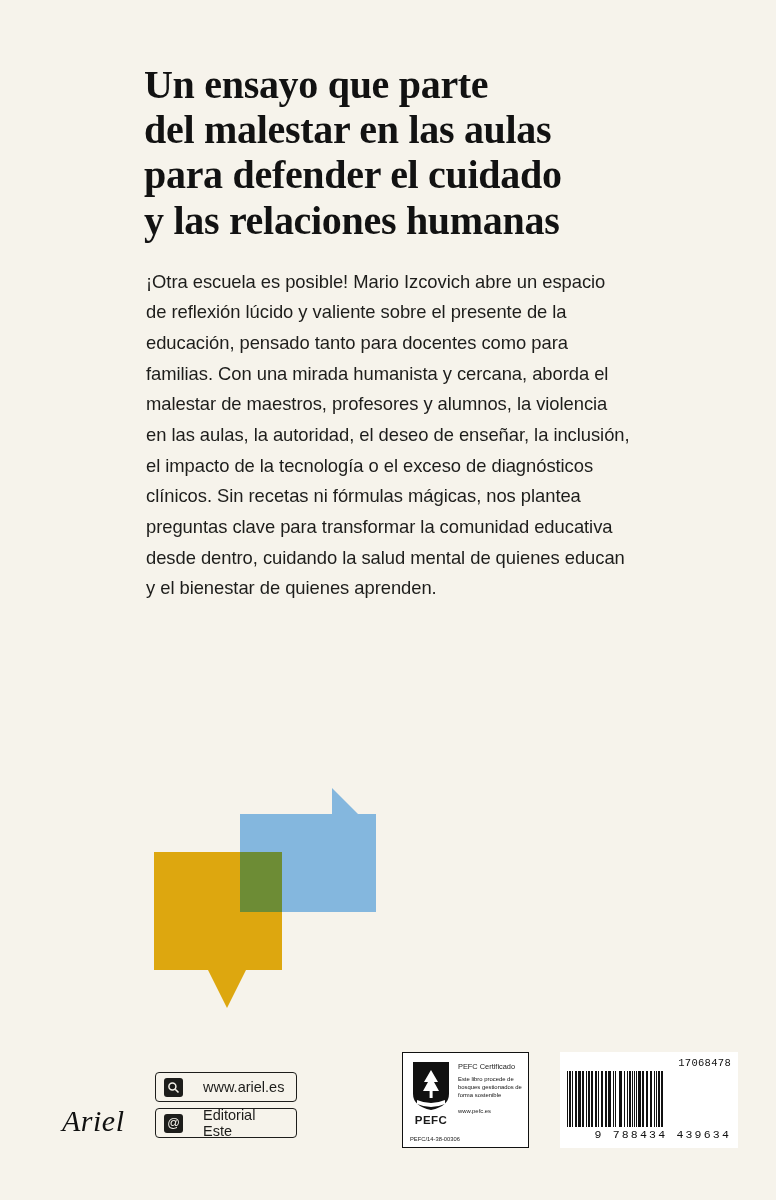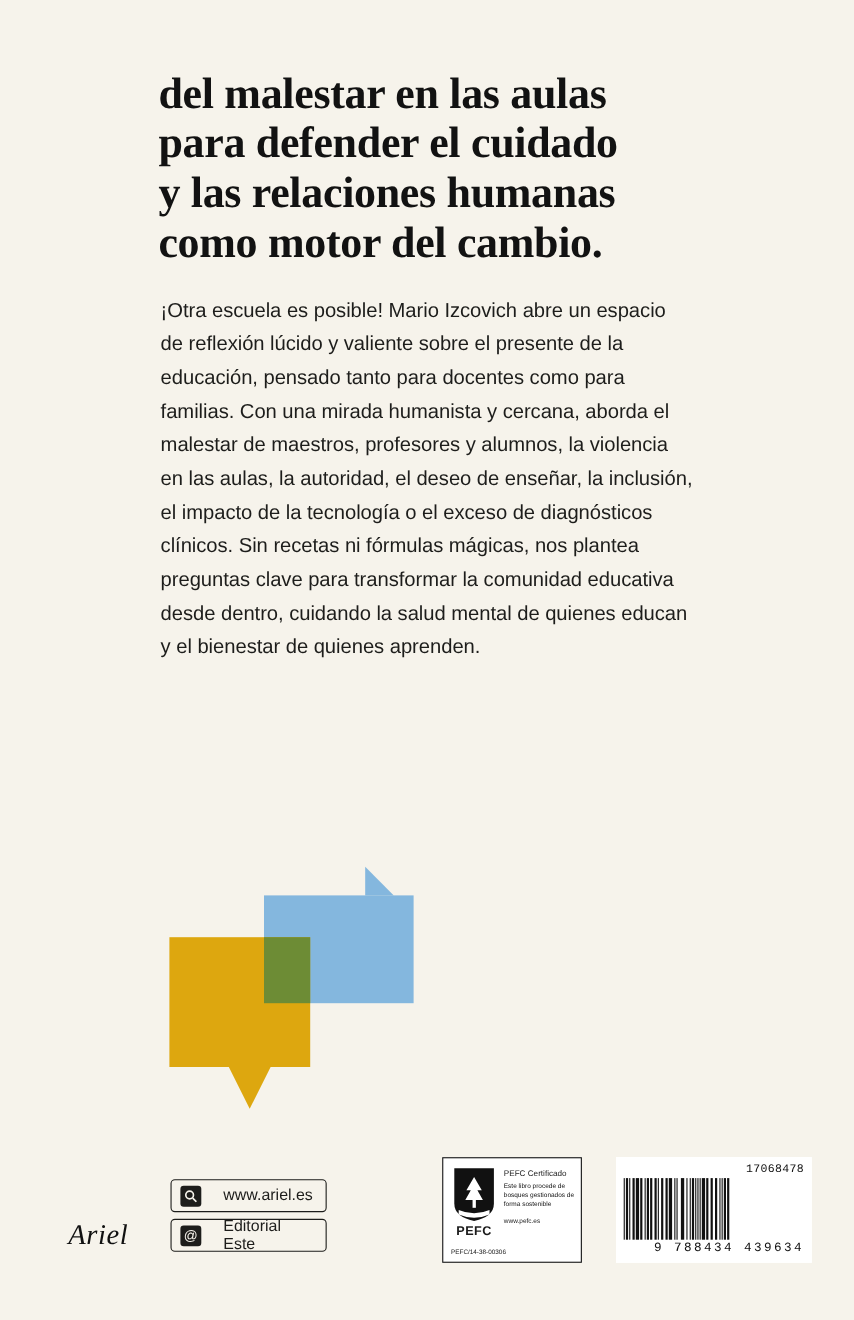--- a/index.html
+++ b/index.html
@@ -96,21 +96,21 @@
     bottom: 36px;
     height: 110px;
     padding: 0 56px 0 62px;
   }
   .logo-ariel {
     position: absolute;
     left: 62px;
     bottom: 26px;
     font-family: "Liberation Serif", serif;
     font-style: italic;
-    font-size: 26px;
+    font-size: 30px;
     color: #111;
     letter-spacing: 0.5px;
     text-align: center;
   }
   .web-block {
     position: absolute;
     left: 155px;
     bottom: 20px;
     width: 142px;
   }
@@ -230,24 +230,24 @@
     margin-top: 1px;
     color: #111;
   }
 </style>
 </head>
 <body>
 
 <div class="page">
 
   <div class="headline">
+    <div>Un ensayo que parte</div>
     <div>del malestar en las aulas</div>
     <div>para defender el cuidado</div>
     <div>y las relaciones humanas</div>
-    <div>como motor del cambio.</div>
   </div>
 
   <p class="blurb">¡Otra escuela es posible! Mario Izcovich abre un espacio de reflexión lúcido y valiente sobre el presente de la educación, pensado tanto para docentes como para familias. Con una mirada humanista y cercana, aborda el malestar de maestros, profesores y alumnos, la violencia en las aulas, la autoridad, el deseo de enseñar, la inclusión, el impacto de la tecnología o el exceso de diagnósticos clínicos. Sin recetas ni fórmulas mágicas, nos plantea preguntas clave para transformar la comunidad educativa desde dentro, cuidando la salud mental de quienes educan y el bienestar de quienes aprenden.</p>
 
 </div>
 
 <div class="art">
   <div class="bubble-blue"></div>
   <div class="bubble-blue-tail"></div>
   <div class="bubble-yellow"></div>

